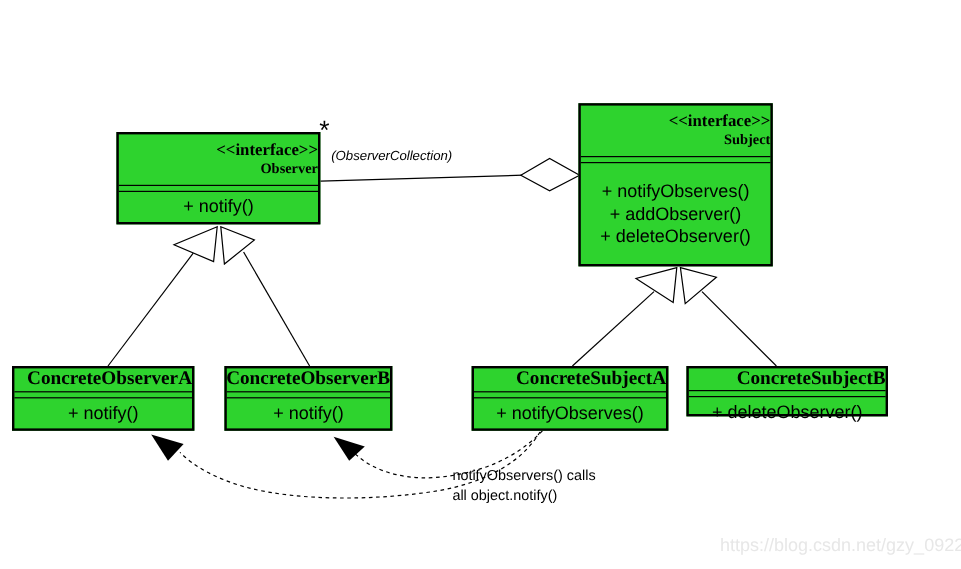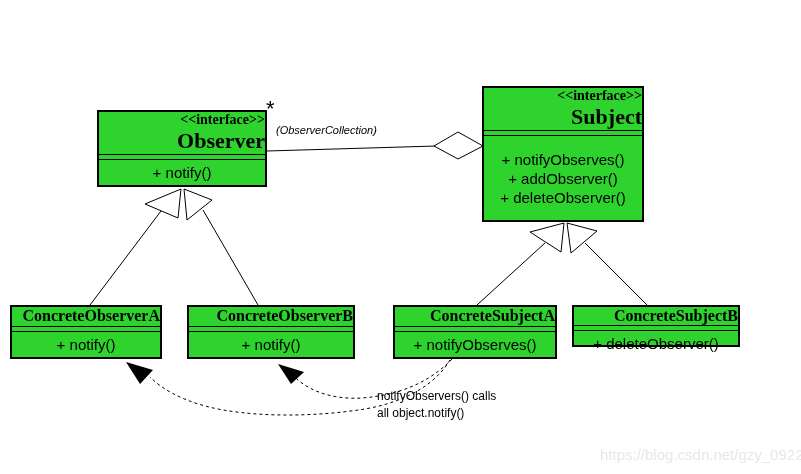--- a/index.html
+++ b/index.html
@@ -14,21 +14,21 @@
     position:absolute;box-sizing:border-box;
     background:var(--green,#2ed32e);
     border:2px solid #000;
     display:flex;flex-direction:column;
   }
   .title{
     flex:1;display:flex;flex-direction:column;justify-content:center;align-items:flex-end;
     font-family:"Liberation Serif",serif;font-weight:bold;line-height:1.15;
   }
   .stereo{font-size:14px;}
-  .cname{font-size:22px;margin-left:28px;}
+  .cname{font-size:12px;margin-left:28px;}
   .cname-only{font-size:16px;}
   .attrs{
     height:4px;border-top:1px solid #000;border-bottom:1px solid #000;flex:none;
   }
   .methods{
     flex:none;display:flex;flex-direction:column;justify-content:center;align-items:center;
     font-size:15px;line-height:19px;
   }
   .m-observer{height:25px;}
   .m-subject{height:84px;}
@@ -94,21 +94,21 @@
   <div class="box" style="left:10px;top:305px;width:152px;height:54px">
     <div class="title">
       <div class="cname-only">ConcreteObserverA</div>
     </div>
     <div class="attrs"></div>
     <div class="methods m-concrete">
       <div>+ notify()</div>
     </div>
   </div>
 
-  <div class="box" style="left:187px;top:305px;width:168px;height:54px">
+  <div class="box" style="left:187px;top:305px;width:140px;height:54px">
     <div class="title">
       <div class="cname-only">ConcreteObserverB</div>
     </div>
     <div class="attrs"></div>
     <div class="methods m-concrete">
       <div>+ notify()</div>
     </div>
   </div>
 
   <div class="box" style="left:393px;top:305px;width:164px;height:54px">

